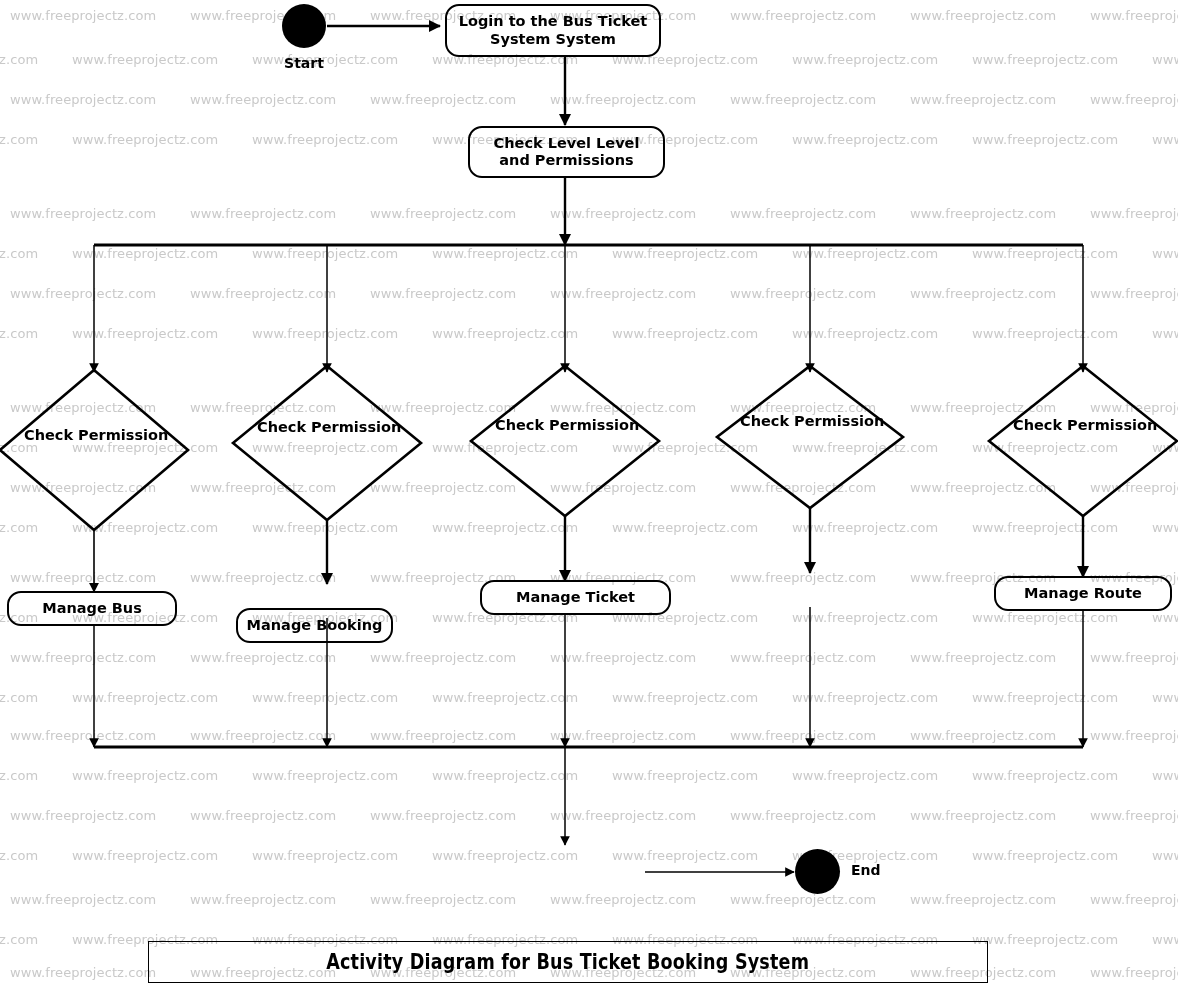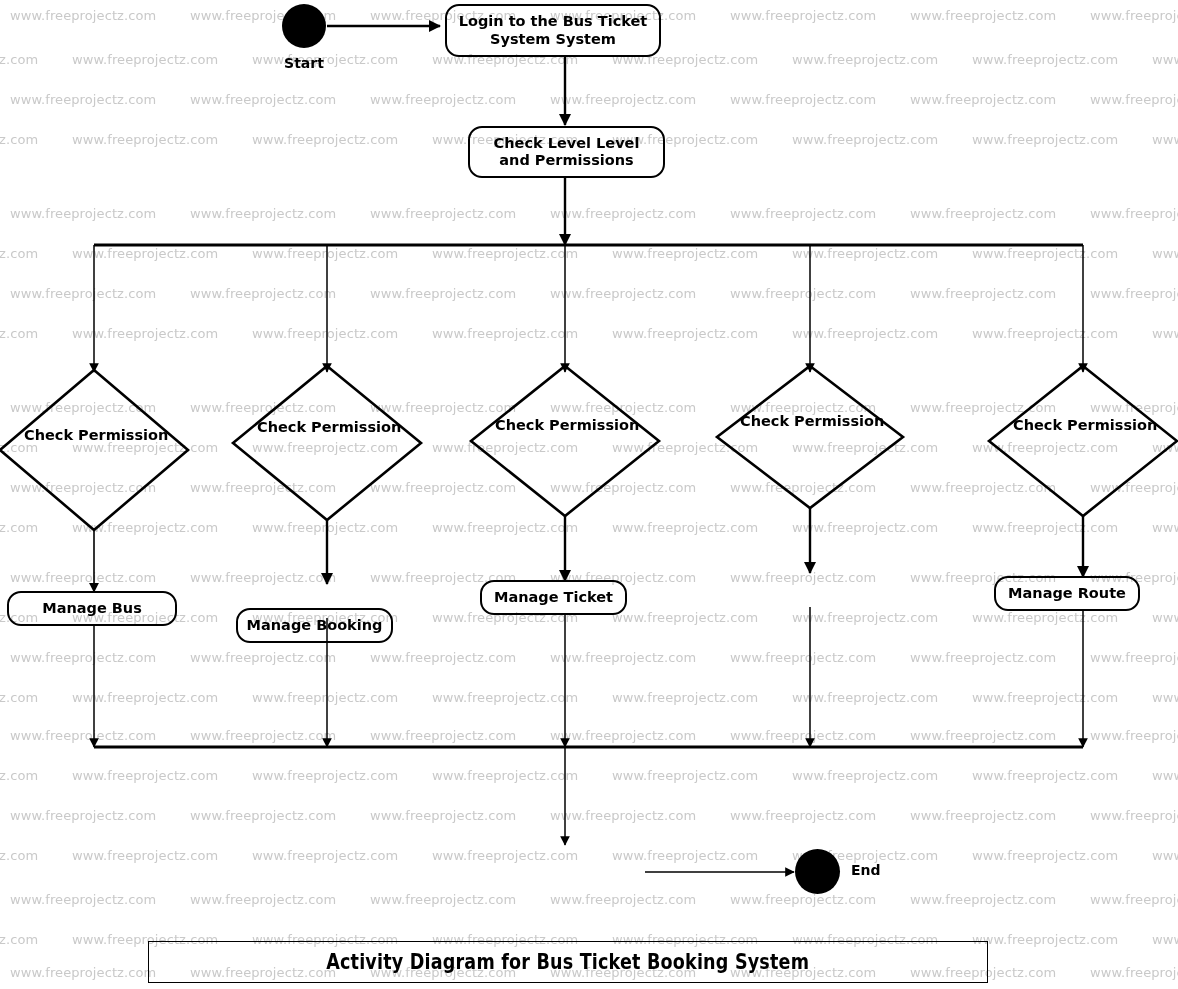--- a/index.html
+++ b/index.html
@@ -372,26 +372,26 @@
   </div>
 
   <div class="node activity" style="left:7px; top:591px; width:170px; height:35px;">
     <span>Manage Bus</span>
   </div>
 
   <div class="node activity" style="left:236px; top:583px; width:157px; height:35px;margin-top:25px;">
     <span>Manage Booking</span>
   </div>
 
-  <div class="node activity" style="left:480px; top:580px; width:147px; height:35px;">
+  <div class="node activity" style="left:480px; top:580px; width:191px; height:35px;">
     <span>Manage Ticket</span>
   </div>
 
 
-  <div class="node activity" style="left:994px; top:576px; width:146px; height:35px;">
+  <div class="node activity" style="left:994px; top:576px; width:178px; height:35px;">
     <span>Manage Route</span>
   </div>
 
 
   <div class="node terminal-dot" style="left:795px; top:849px; width:45px; height:45px;"></div>
   <div class="terminal-label" style="left:851px; top:862px;">End</div>
 
   <div id="caption-bar" style="left:148px; top:941px; width:840px; height:42px;">
     <span id="caption-text">Activity Diagram for Bus Ticket Booking System</span>
   </div>

